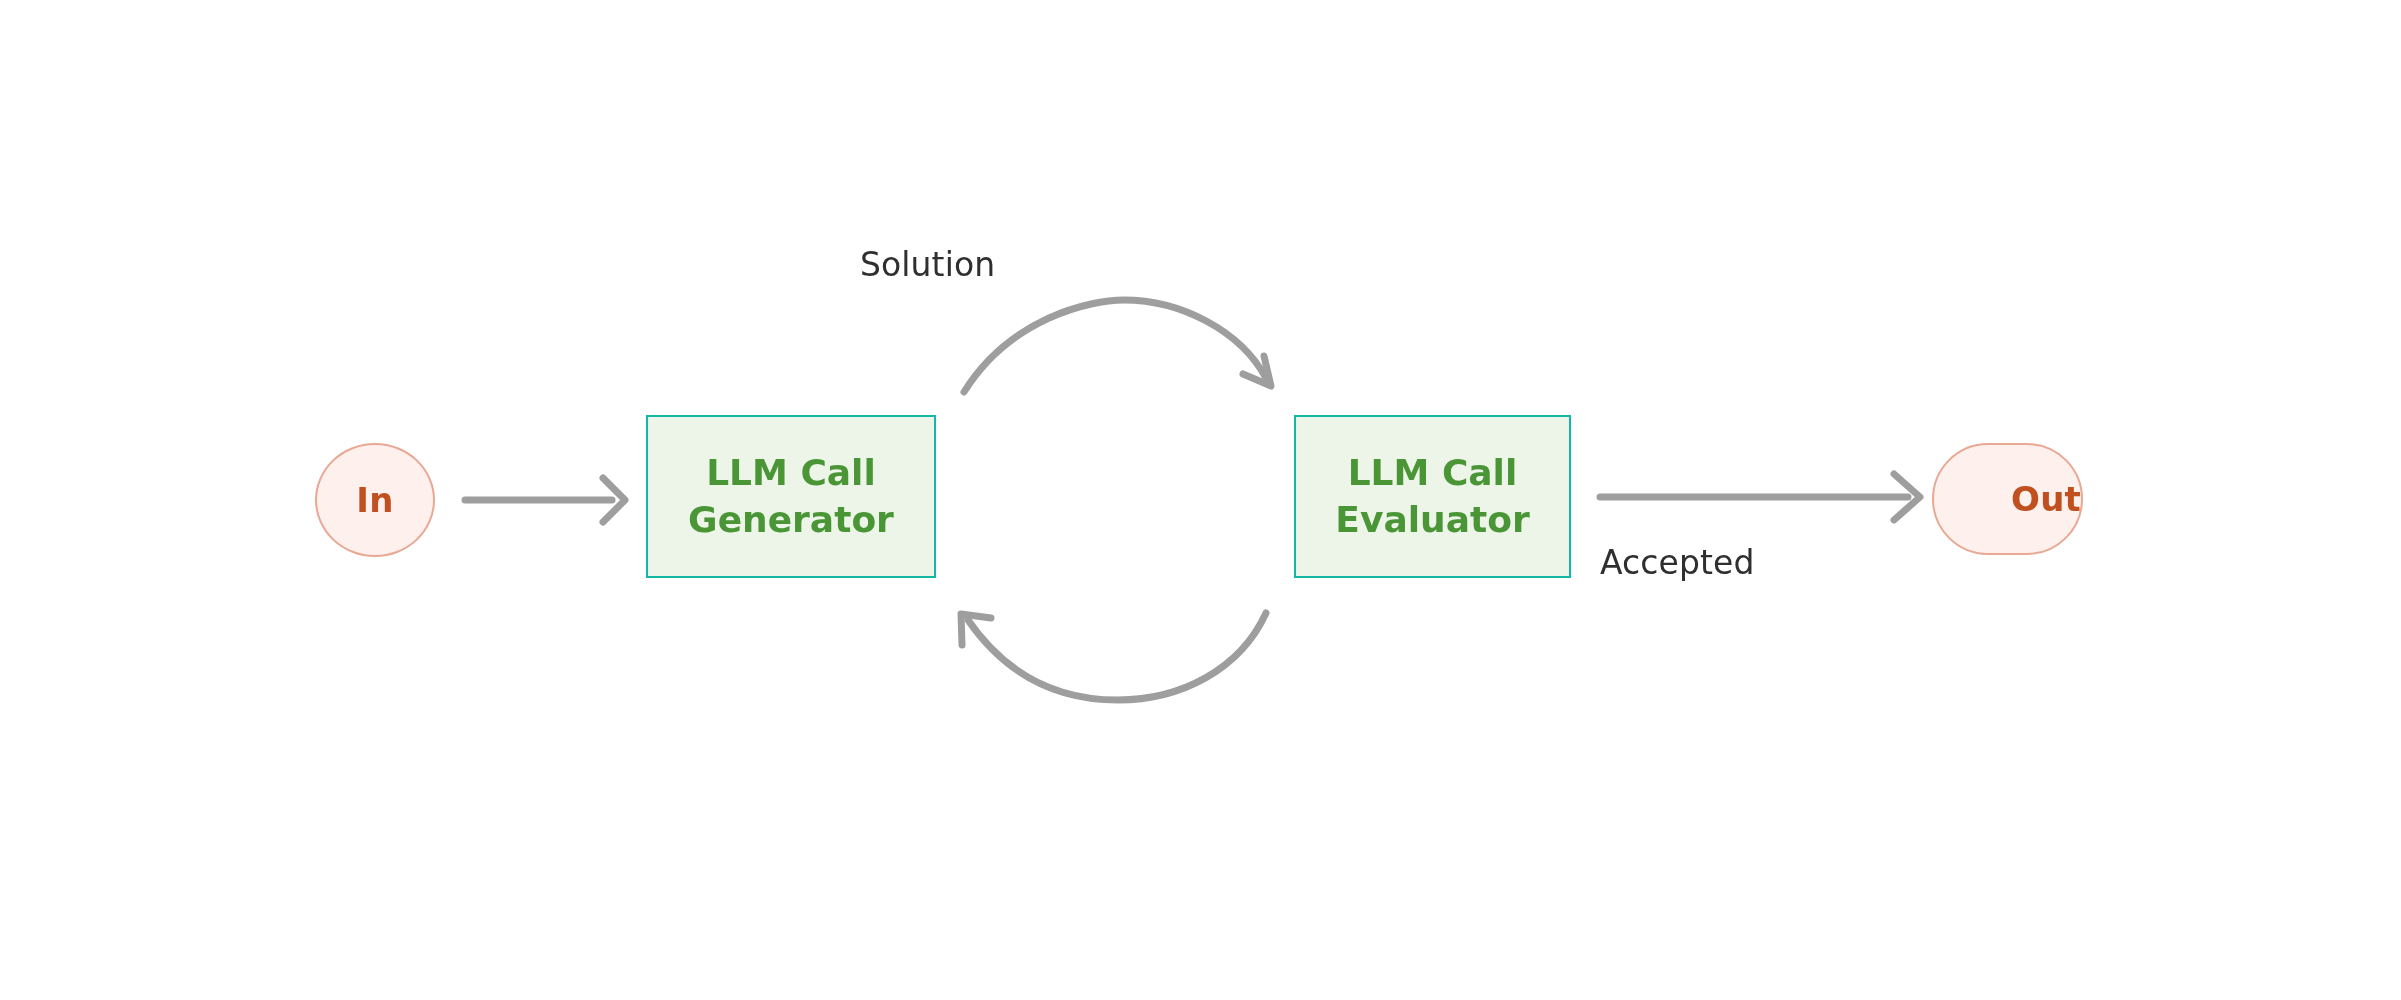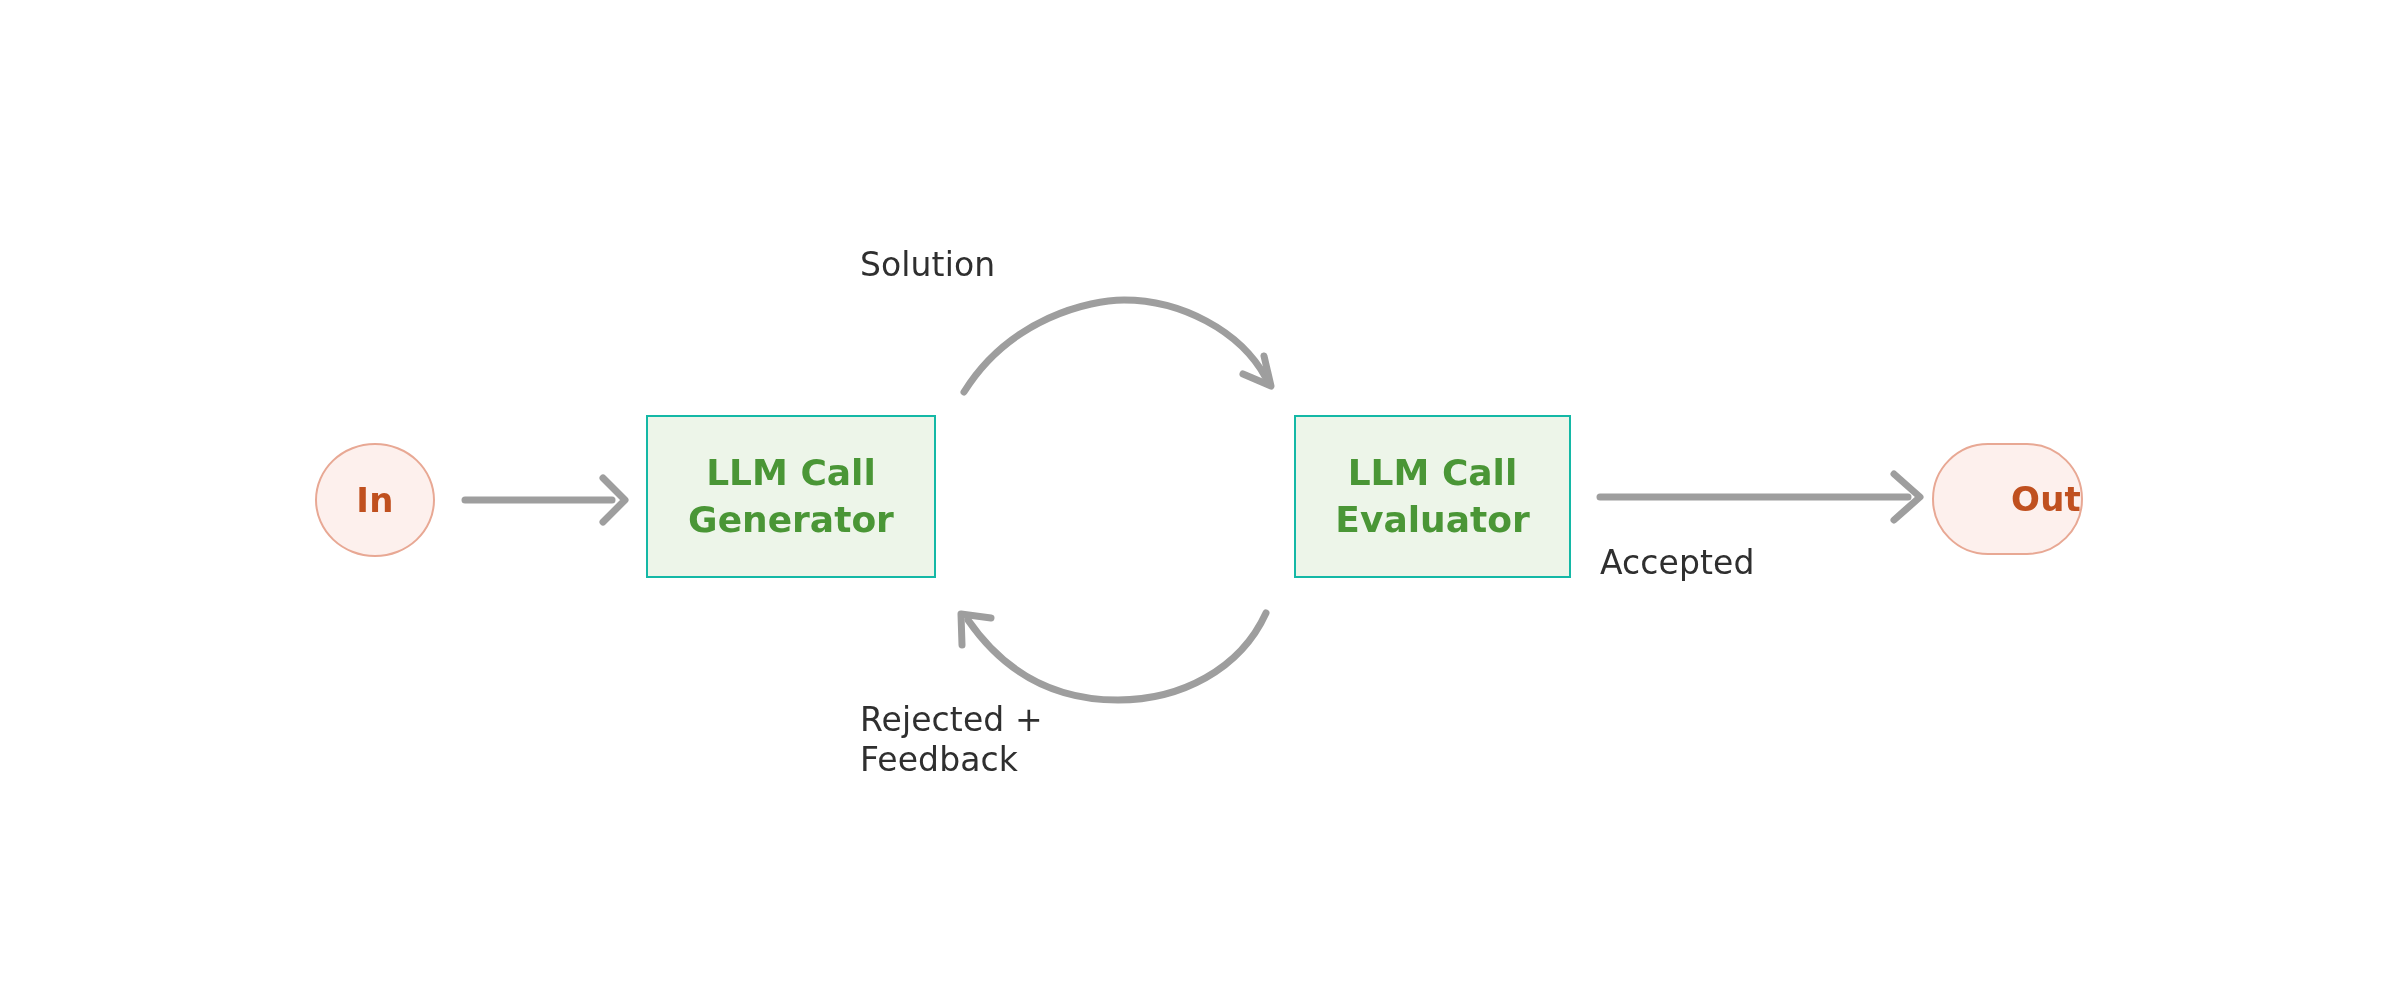--- a/index.html
+++ b/index.html
@@ -162,18 +162,16 @@
     <span class="node-label">LLM Call
 Evaluator</span>
   </div>
 
   <div class="node node-io" id="node-out">
     <span class="node-label">Out</span>
   </div>
 
   <div class="edge-label" id="label-solution">Solution</div>
 
-  <div class="edge-label" id="label-feedback">Rejected +
-Feedback</div>
 
   <div class="edge-label" id="label-accepted">Accepted</div>
 
 </div>
 
 </body></html>

